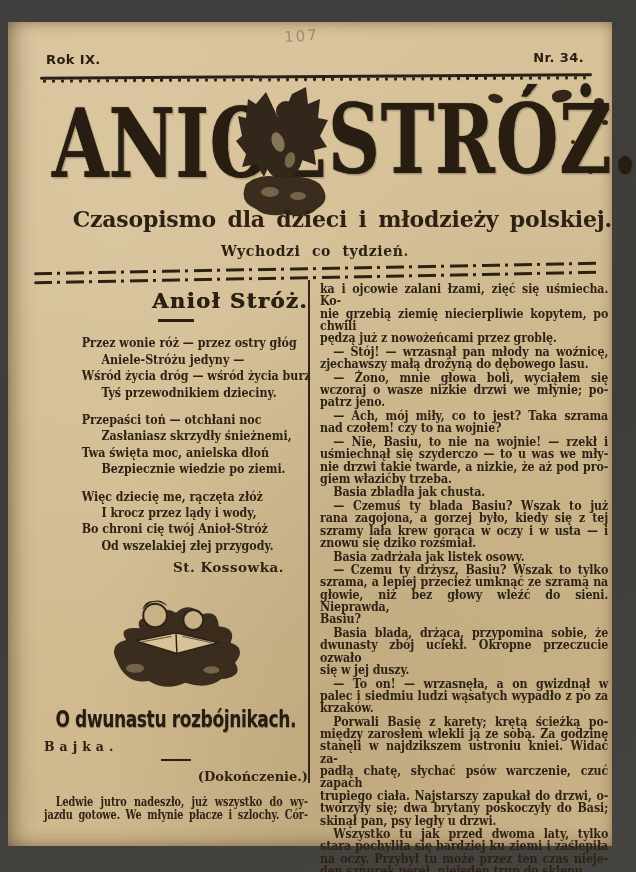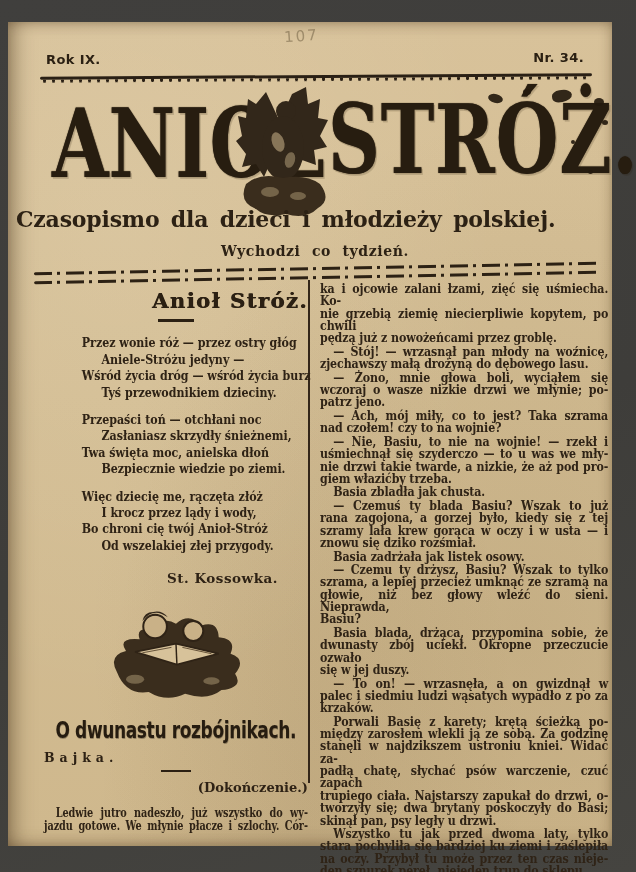--- a/index.html
+++ b/index.html
@@ -40,21 +40,21 @@
   .angel{position:absolute;left:228px;top:2px;width:94px;height:134px;}
   .blob{position:absolute;background:#241a0e;border-radius:50%;opacity:.92;}
   .b1{left:480px;top:12px;width:15px;height:9px;transform:rotate(14deg);}
   .b2{left:515px;top:7px;width:8px;height:6px;}
   .b3{left:544px;top:8px;width:20px;height:12px;transform:rotate(-9deg);border-radius:46% 54% 58% 42%;}
   .b4{left:586px;top:16px;width:10px;height:8px;}
   .b5{left:594px;top:38px;width:6px;height:5px;}
   .b6{left:580px;top:88px;width:5px;height:4px;}
   .b7{left:563px;top:58px;width:4px;height:4px;}
   
-  .subtitle{position:absolute;top:184px;left:8px;right:0;text-align:left;
+  .subtitle{position:absolute;top:184px;left:16px;right:0;text-align:right;
     font:700 22px "DejaVu Serif",serif;letter-spacing:-.2px;word-spacing:4px;color:#2c2114;}
   .freq{position:absolute;top:221px;left:0;right:0;text-align:center;
     font:700 14px "DejaVu Serif",serif;word-spacing:6px;letter-spacing:.6px;color:#2c2114;margin-left:10px;}
   .divider{position:absolute;top:245px;left:26px;right:14px;transform:rotate(-1.05deg);}
   .dashdot{height:3.1px;border-radius:2px;
     background-image:repeating-linear-gradient(90deg,#2c2114 0 18px,rgba(0,0,0,0) 18px 23px,#2c2114 23px 26px,rgba(0,0,0,0) 26px 32px);}
   .dashdot.d2{margin-top:6px;}
   
   .colrule{position:absolute;top:258px;left:300px;width:2.2px;height:503px;background:#332619;}
   .lcol{position:absolute;top:266px;left:36px;width:264px;color:#2f2316;}
@@ -66,21 +66,21 @@
   .bline.ps{text-indent:15px;margin-top:1.2px;}
   
   .poem-title{text-align:right;font:700 21px "DejaVu Serif",serif;letter-spacing:1.5px;
     color:#2b2013;text-shadow:.7px 0 0 #2b2013;}
   .mini-rule{width:36px;height:3.4px;background:#2b2013;margin:6px auto 12px;}
   .mini-rule.thin{width:30px;height:2px;margin:5px auto 8px;}
   .poem{width:320px;transform:scaleX(.82);transform-origin:left top;padding-left:46px;}
   .pline{font:700 13.5px "DejaVu Serif",serif;line-height:16.4px;white-space:nowrap;color:#2e2215;}
   .pline.ind{padding-left:24px;}
   .pline.gap{margin-top:11px;}
-  .poem-sig-wrap{text-align:right;padding-right:30px;margin-top:15px;}
+  .poem-sig-wrap{text-align:right;padding-right:24px;margin-top:4px;}
   .sig{font:700 13.5px "DejaVu Serif",serif;letter-spacing:.5px;color:#2e2215;}
   .cherubs{display:block;margin:14px auto 0;width:164px;height:100px;}
   .story-title{width:356px;transform:scaleX(.74);transform-origin:left top;margin-top:16px;
     font:700 23px "DejaVu Sans",sans-serif;letter-spacing:-.5px;text-align:center;color:#261c10;
     text-shadow:.6px .6px 0 rgba(38,28,16,.35);}
   .genre{margin-top:7px;font:700 12.5px "DejaVu Serif",serif;
     letter-spacing:5px;color:#2e2215;}
   .partnote{text-align:right;margin-top:4px;font:700 13px "DejaVu Serif",serif;color:#2e2215;}
   .story-lines{width:340px;transform:scaleX(.776);transform-origin:left top;margin-top:11px;}
   .story-lines .bline{line-height:13px;}

